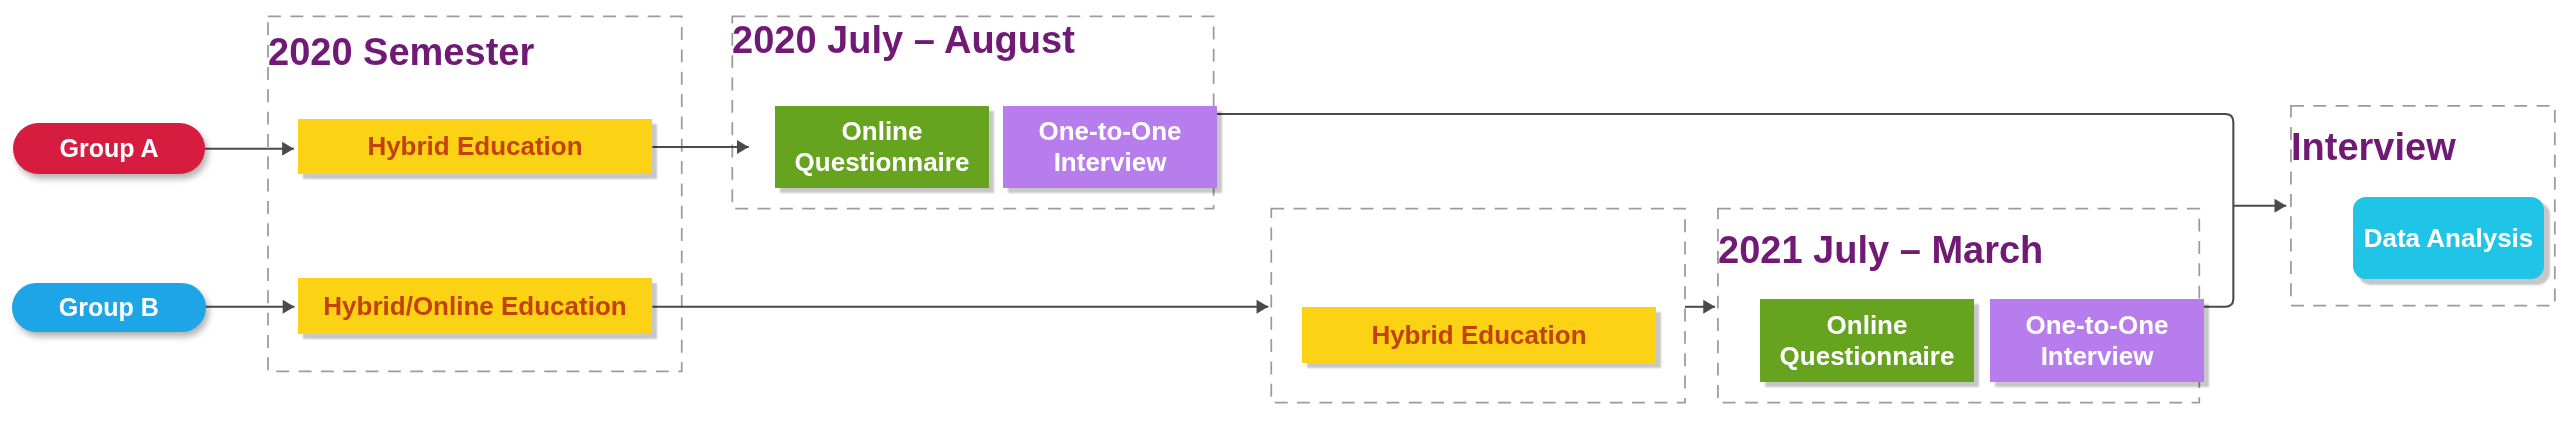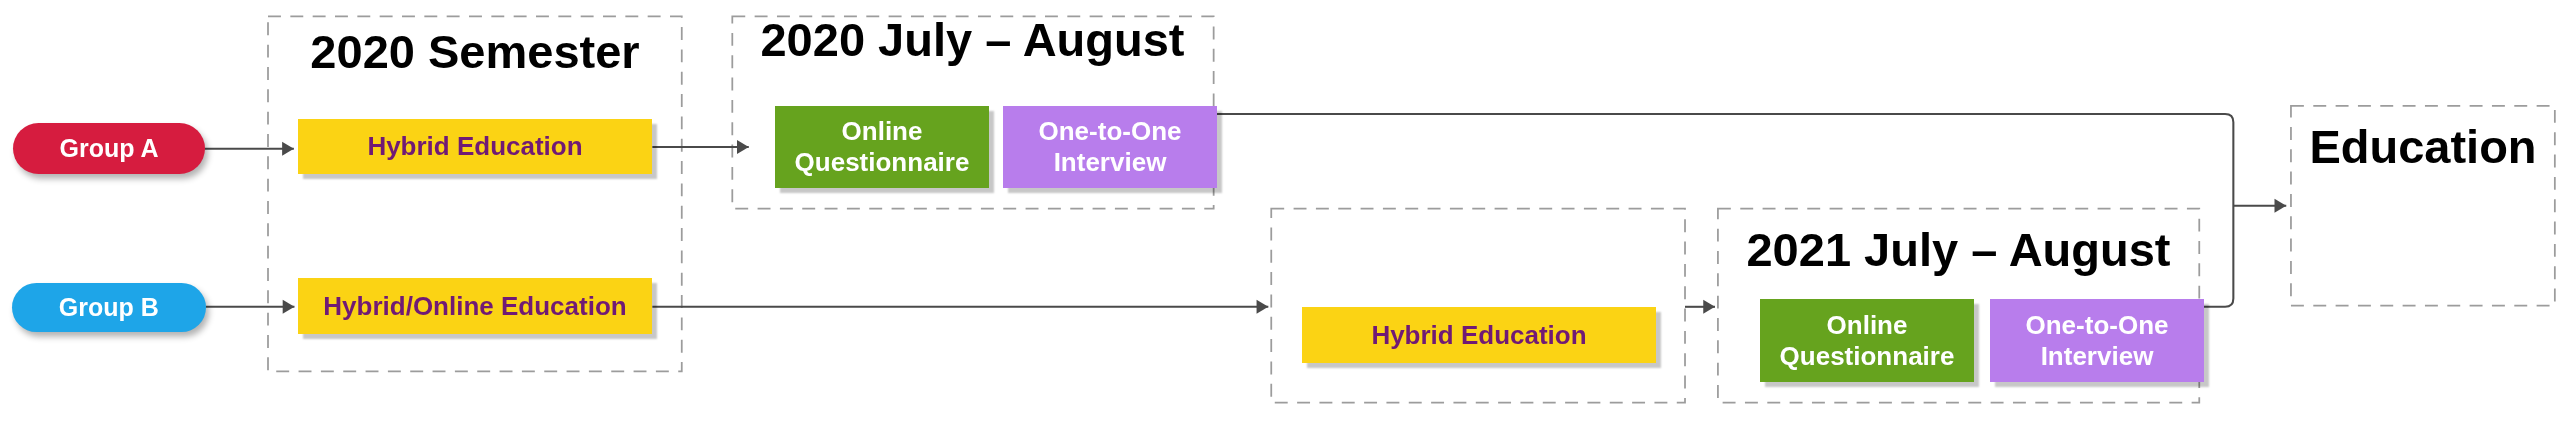--- a/index.html
+++ b/index.html
@@ -8,33 +8,33 @@
     position:relative;
     width:2576px;height:422px;
     background:#ffffff;
     font-family:"Liberation Sans",sans-serif;
     overflow:hidden;
   }
   .overlay{position:absolute;left:0;top:0;width:2576px;height:422px;}
   .dash{fill:none;stroke:#9C9C9C;stroke-width:3;stroke-dasharray:22 16;}
   .conn{fill:none;stroke:#4A4A4A;stroke-width:3.5;}
   .sec-title{
-    position:absolute;text-align:center;font-weight:700;
-    font-size:47px;line-height:40px;color:#000000;letter-spacing:0;
+    position:absolute;text-align:left;font-weight:700;
+    font-size:38px;line-height:40px;color:#701a75;letter-spacing:0;
   }
   .node{
     position:absolute;display:flex;align-items:center;justify-content:center;
     text-align:center;font-weight:700;box-sizing:border-box;
   }
   .pill{
     border-radius:27px;color:#ffffff;font-size:25px;
     box-shadow:2.9px 4.7px 5.9px rgba(0,0,0,0.30);
   }
   .box{
-    color:#701a75;font-size:26px;
+    color:#c2410c;font-size:26px;
     box-shadow:5.3px 5.3px 1.8px rgba(0,0,0,0.22);
   }
   .box.light{color:#ffffff;line-height:1.18;margin-left:24px;}
   .rounded{border-radius:13px;}
   
   .t1{left:268px;top:32px;width:414px;}
   .t2{left:732px;top:20px;width:481px;}
   .t3{left:1271px;top:230px;width:414px;}
   .t4{left:1718px;top:230px;width:481px;}
   .t5{left:2291px;top:127px;width:264px;}
@@ -71,22 +71,22 @@
     <path class="conn" d="M1110 250 L1274 250" marker-end="url(#arw)" style="stroke: rgb(74, 74, 74);"></path>
     <path class="conn" d="M350 522 L501 522" marker-end="url(#arw)" style="stroke: rgb(74, 74, 74);"></path>
     <path class="conn" d="M1110 522 L2158 522" marker-end="url(#arw)" style="stroke: rgb(74, 74, 74);"></path>
     <path class="conn" d="M2867 522 L2918 522" marker-end="url(#arw)" style="stroke: rgb(74, 74, 74);"></path>
     <path class="conn" d="M2065 194 L3786 194 Q3800 194 3800 208 L3800 508 Q3800 522 3786 522 L3742 522" style="stroke: rgb(74, 74, 74);"></path>
     <path class="conn" d="M3800 350 L3890 350" marker-end="url(#arw)" style="stroke: rgb(74, 74, 74);"></path>
   </svg>
 
   <div class="sec-title t1">2020 Semester</div>
   <div class="sec-title t2">2020 July – August</div>
-  <div class="sec-title t4">2021 July – August</div>
-  <div class="sec-title t5">Education</div>
+  <div class="sec-title t4">2021 July – March</div>
+  <div class="sec-title t5">Interview</div>
 
   <div class="node pill pill-b" style="background-color: rgb(30, 165, 232);">
     <span>Group B</span>
   </div>
   <div class="node pill pill-a" style="background-color: rgb(214, 28, 63);">
     <span>Group A</span>
   </div>
 
   <div class="node box y1" style="background-color: rgb(251, 211, 20);">
     <span>Hybrid Education</span>
@@ -102,15 +102,18 @@
   </div>
   <div class="node box y3" style="background-color: rgb(251, 211, 20);">
     <span>Hybrid Education</span>
   </div>
   <div class="node box light g2" style="background-color: rgb(102, 163, 30);">
     <span>Online Questionnaire</span>
   </div>
   <div class="node box light pu2" style="background-color: rgb(184, 125, 236);">
     <span>One-to-One Interview</span>
   </div>
+  <div class="node box light rounded cy" style="background-color: rgb(31, 196, 231);">
+    <span>Data Analysis</span>
+  </div>
 
 </div>
 
 
 </body></html>

